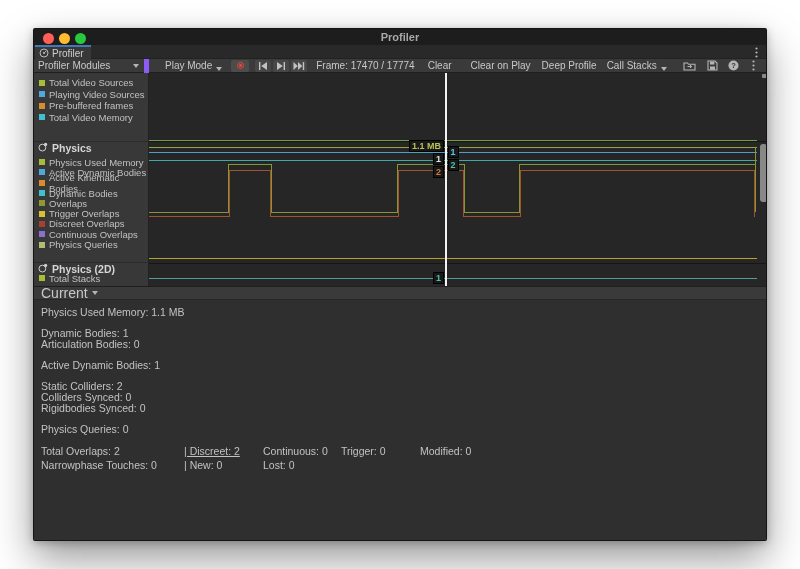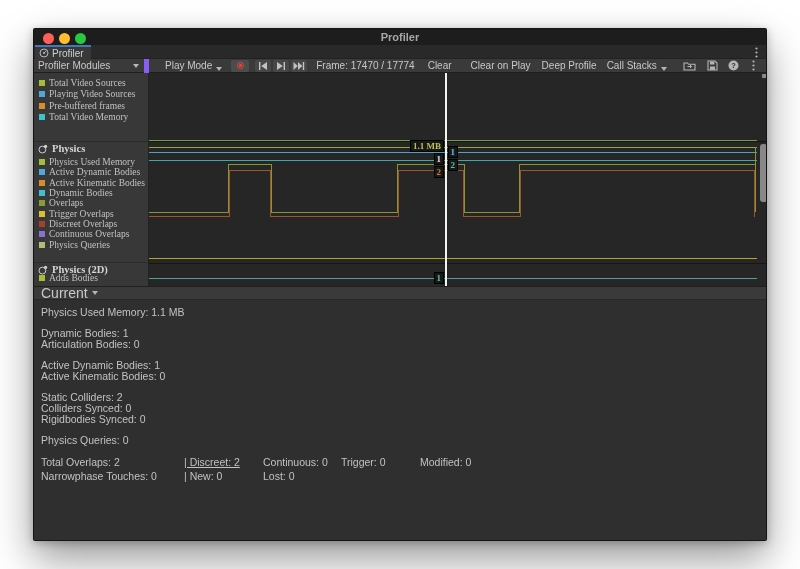--- a/index.html
+++ b/index.html
@@ -35,25 +35,25 @@
   .tb-item { display:flex; align-items:flex-end; white-space:nowrap; }
   .tb-btn { cursor:default; }
   .rec-btn { width:18px; height:12px; background:#4c4c4c; border-radius:2px; display:flex; align-items:center; justify-content:center; }
   .rec-ring { width:7px; height:7px; border-radius:50%; border:1.5px solid #e5453a; display:flex; align-items:center; justify-content:center; }
   .rec-dot { width:2.5px; height:2.5px; border-radius:50%; background:#e5453a; }
   .transport { width:16px; height:12px; background:#474747; border-radius:2px; display:flex; align-items:center; justify-content:center; }
   .tb-spacer { flex:1; }
   .tb-icon { width:15px; height:12px; display:flex; align-items:center; justify-content:center; }
 
   
-  .main { position:absolute; left:0; top:44px; width:734px; height:213px;font-family:Liberation Serif, serif; }
+  .main { position:absolute; left:0; top:44px; width:734px; height:213px; }
   .sidebar { position:absolute; left:0; top:0; width:115px; height:213px; background:#383838; border-right:1px solid #222; overflow:hidden; }
   .legend-row { display:flex; align-items:center; gap:4px; padding-left:5px; color:#c2c2c2; font-size:9.5px; }
   .sw { width:6px; height:6px; flex:0 0 6px; }
-  .sec-header { position:absolute; left:0; width:115px; height:14px; display:flex; align-items:center; gap:4px; padding-left:4px; color:#d6d6d6; font-size:10.5px; font-weight:bold; border-top:1px solid #2c2c2c; }
+  .sec-header { position:absolute; left:0; width:115px; height:14px; display:flex; align-items:flex-start; gap:4px; padding-left:4px; color:#d6d6d6; font-size:10.5px; font-weight:bold; border-top:1px solid #2c2c2c; }
   #video-list { position:absolute; left:0; top:4px; width:115px; }
   #video-list .legend-row { height:11.5px; }
   #physics-header { top:68px; }
   #physics-list { position:absolute; left:0; top:84px; width:115px; }
   #physics-list .legend-row { height:10.3px; }
   #physics2d-header { top:189px; }
   #physics2d-list { position:absolute; left:0; top:200px; width:115px; }
   #physics2d-list .legend-row { height:10.5px; }
 
   .chart { position:absolute; left:115px; top:0; width:619px; height:213px; background:#262626; }
@@ -246,21 +246,21 @@
         <div class="sec-header" id="physics2d-header">
           <svg width="10" height="10" viewBox="0 0 10 10">
             <circle cx="4.4" cy="5.6" r="3.4" fill="none" stroke="#cfcfcf" stroke-width="1"></circle>
             <circle cx="7.6" cy="2.4" r="1.6" fill="#cfcfcf"></circle>
           </svg>
           <span>Physics (2D)</span>
         </div>
         <div id="physics2d-list">
             <div class="legend-row">
               <span class="sw" style="background: rgb(167, 189, 55);"></span>
-              <span>Adds Bodies</span>
+              <span>Total Stacks</span>
             </div>
           </div>
       </div>
 
       <div class="chart" id="chart">
         <div class="scroll-nub"></div>
       <svg width="619" height="213" viewBox="0 0 619 213" shape-rendering="crispEdges">
             <polyline points="0,67.5 608,67.5" class="ln" stroke="#6f9e45"></polyline>
             <polyline points="0,74 608,74" class="ln" stroke="#93a83c"></polyline>
             <polyline points="0,79.5 608,79.5" class="ln" stroke="#4f9fca"></polyline>
@@ -291,21 +291,20 @@
     <div class="stats" id="stats">
         <div class="stat-group">
           <div class="stat-line">Physics Used Memory: 1.1 MB</div>
         </div>
         <div class="stat-group">
           <div class="stat-line">Dynamic Bodies: 1</div>
           <div class="stat-line">Articulation Bodies: 0</div>
         </div>
         <div class="stat-group">
           <div class="stat-line">Active Dynamic Bodies: 1</div>
-          <div class="stat-line">Active Kinematic Bodies: 0</div>
         </div>
         <div class="stat-group">
           <div class="stat-line">Static Colliders: 2</div>
           <div class="stat-line">Colliders Synced: 0</div>
           <div class="stat-line">Rigidbodies Synced: 0</div>
         </div>
         <div class="stat-group">
           <div class="stat-line">Physics Queries: 0</div>
         </div>
         <div class="stat-table-row">

